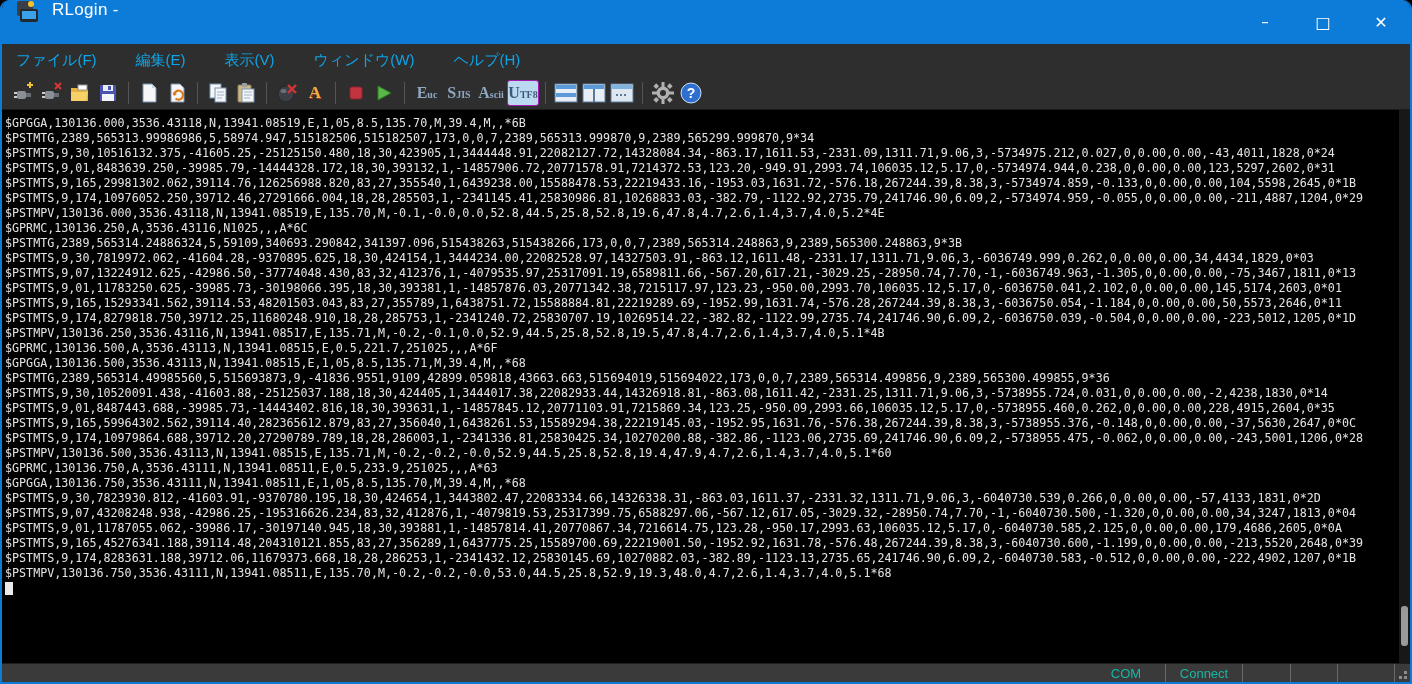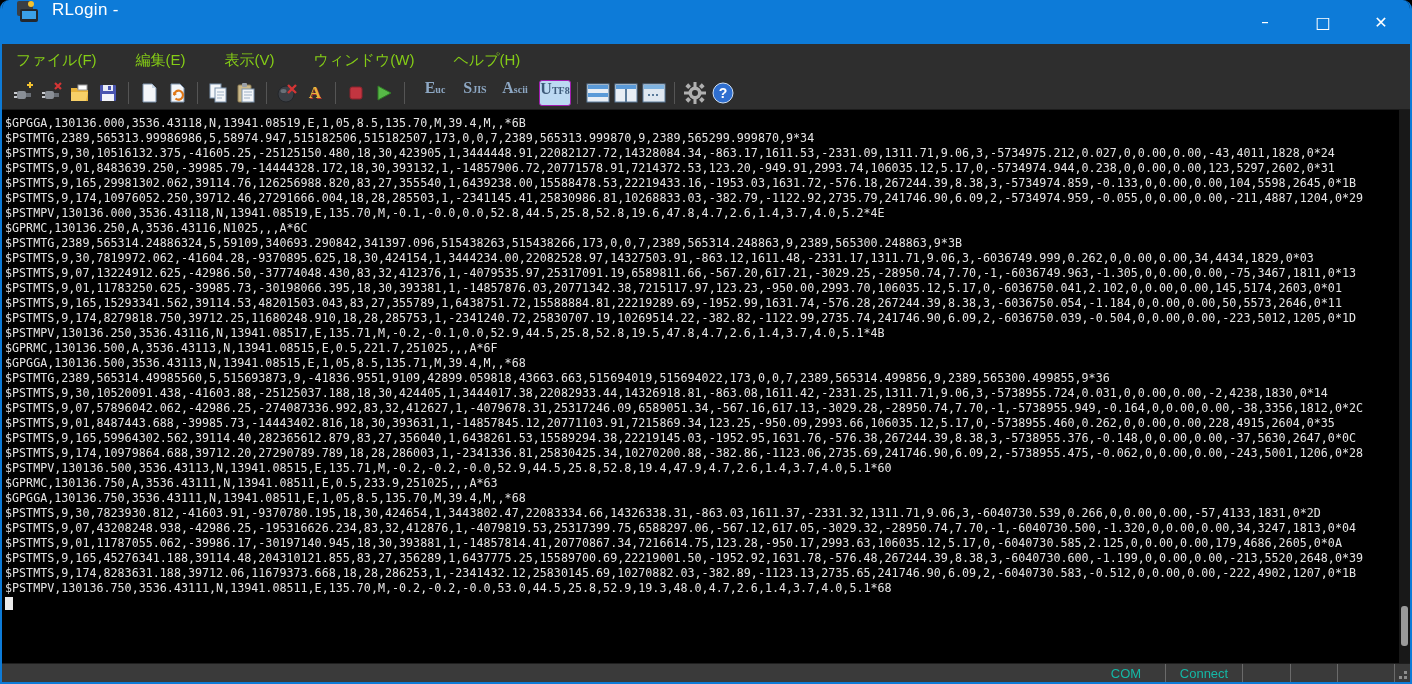--- a/index.html
+++ b/index.html
@@ -13,28 +13,28 @@
   .titlebar{ height:44px; background:#0d7bd8; display:flex; align-items:flex-start; flex:0 0 auto; }
   .app-icon{ width:28px; height:26px; margin:0 10px 0 12px; position:relative; }
   .title-text{ color:#fff; font-size:17px; letter-spacing:.3px; }
   .win-controls{ margin-left:auto; display:flex; height:100%; }
   .win-btn{ width:58px; height:100%; display:flex; align-items:center; justify-content:center;
             color:#fff; font-size:15px; font-family:"DejaVu Sans",sans-serif; }
   .win-btn.max{ font-size:16px; }
   .win-btn.close{ font-size:16px; }
   
   .menubar{ height:32px; background:#2e2e2e; display:flex; align-items:center; padding-left:14px;
-            color:#84cc16; font-size:15px; flex:0 0 auto; }
+            color:#0ea5e9; font-size:15px; flex:0 0 auto; }
   .menu-item{ padding:5px 0; margin-right:39px; cursor:default; white-space:nowrap; }
   
   .toolbar{ height:34px; background:#2e2e2e; border-bottom:1px solid #1c1c1c; display:flex;
             align-items:center; padding-left:8px; flex:0 0 auto; }
   .tbtn{ width:28px; height:26px; display:flex; align-items:center; justify-content:center; border-radius:3px; }
   .tsep{ width:1px; height:22px; background:#555; margin:0 6px; flex:0 0 auto; }
-  .enc-btn{ width:32px; height:26px; display:flex; justify-content:center; border-radius:3px;margin-left:8px; }
+  .enc-btn{ width:32px; height:26px; display:flex; align-items:center; justify-content:center; border-radius:3px; }
   .enc-label{ display:block; color:#8ea8c4; font-family:"Liberation Serif",serif; font-weight:bold;
               font-size:10px; line-height:1; }
   .enc-label::first-letter{ font-size:16px; }
   .enc-btn.active{ background:#bcd9f2; border:1px solid #a21caf; }
   .enc-btn.active .enc-label{ color:#3d5a7a; }
   
   .terminal{ flex:1 1 auto; background:#000; position:relative; overflow:hidden;
              font-family:"DejaVu Sans Mono",monospace; font-size:11.7px; line-height:15px;
              color:#e4e4e4; padding:6px 20px 0 3px; }
   .tline{ height:15px; white-space:pre; }
@@ -279,21 +279,20 @@
         <div class="tline">$PSTMTS,9,30,7819972.062,-41604.28,-9370895.625,18,30,424154,1,3444234.00,22082528.97,14327503.91,-863.12,1611.48,-2331.17,1311.71,9.06,3,-6036749.999,0.262,0,0.00,0.00,34,4434,1829,0*03</div>
         <div class="tline">$PSTMTS,9,07,13224912.625,-42986.50,-37774048.430,83,32,412376,1,-4079535.97,25317091.19,6589811.66,-567.20,617.21,-3029.25,-28950.74,7.70,-1,-6036749.963,-1.305,0,0.00,0.00,-75,3467,1811,0*13</div>
         <div class="tline">$PSTMTS,9,01,11783250.625,-39985.73,-30198066.395,18,30,393381,1,-14857876.03,20771342.38,7215117.97,123.23,-950.00,2993.70,106035.12,5.17,0,-6036750.041,2.102,0,0.00,0.00,145,5174,2603,0*01</div>
         <div class="tline">$PSTMTS,9,165,15293341.562,39114.53,48201503.043,83,27,355789,1,6438751.72,15588884.81,22219289.69,-1952.99,1631.74,-576.28,267244.39,8.38,3,-6036750.054,-1.184,0,0.00,0.00,50,5573,2646,0*11</div>
         <div class="tline">$PSTMTS,9,174,8279818.750,39712.25,11680248.910,18,28,285753,1,-2341240.72,25830707.19,10269514.22,-382.82,-1122.99,2735.74,241746.90,6.09,2,-6036750.039,-0.504,0,0.00,0.00,-223,5012,1205,0*1D</div>
         <div class="tline">$PSTMPV,130136.250,3536.43116,N,13941.08517,E,135.71,M,-0.2,-0.1,0.0,52.9,44.5,25.8,52.8,19.5,47.8,4.7,2.6,1.4,3.7,4.0,5.1*4B</div>
         <div class="tline">$GPRMC,130136.500,A,3536.43113,N,13941.08515,E,0.5,221.7,251025,,,A*6F</div>
         <div class="tline">$GPGGA,130136.500,3536.43113,N,13941.08515,E,1,05,8.5,135.71,M,39.4,M,,*68</div>
         <div class="tline">$PSTMTG,2389,565314.49985560,5,515693873,9,-41836.9551,9109,42899.059818,43663.663,515694019,515694022,173,0,0,7,2389,565314.499856,9,2389,565300.499855,9*36</div>
         <div class="tline">$PSTMTS,9,30,10520091.438,-41603.88,-25125037.188,18,30,424405,1,3444017.38,22082933.44,14326918.81,-863.08,1611.42,-2331.25,1311.71,9.06,3,-5738955.724,0.031,0,0.00,0.00,-2,4238,1830,0*14</div>
-        <div class="tline">$PSTMTS,9,07,57896042.062,-42986.25,-274087336.992,83,32,412627,1,-4079678.31,25317246.09,6589051.34,-567.16,617.13,-3029.28,-28950.74,7.70,-1,-5738955.949,-0.164,0,0.00,0.00,-38,3356,1812,0*2C</div>
         <div class="tline">$PSTMTS,9,01,8487443.688,-39985.73,-14443402.816,18,30,393631,1,-14857845.12,20771103.91,7215869.34,123.25,-950.09,2993.66,106035.12,5.17,0,-5738955.460,0.262,0,0.00,0.00,228,4915,2604,0*35</div>
         <div class="tline">$PSTMTS,9,165,59964302.562,39114.40,282365612.879,83,27,356040,1,6438261.53,15589294.38,22219145.03,-1952.95,1631.76,-576.38,267244.39,8.38,3,-5738955.376,-0.148,0,0.00,0.00,-37,5630,2647,0*0C</div>
         <div class="tline">$PSTMTS,9,174,10979864.688,39712.20,27290789.789,18,28,286003,1,-2341336.81,25830425.34,10270200.88,-382.86,-1123.06,2735.69,241746.90,6.09,2,-5738955.475,-0.062,0,0.00,0.00,-243,5001,1206,0*28</div>
         <div class="tline">$PSTMPV,130136.500,3536.43113,N,13941.08515,E,135.71,M,-0.2,-0.2,-0.0,52.9,44.5,25.8,52.8,19.4,47.9,4.7,2.6,1.4,3.7,4.0,5.1*60</div>
         <div class="tline">$GPRMC,130136.750,A,3536.43111,N,13941.08511,E,0.5,233.9,251025,,,A*63</div>
         <div class="tline">$GPGGA,130136.750,3536.43111,N,13941.08511,E,1,05,8.5,135.70,M,39.4,M,,*68</div>
         <div class="tline">$PSTMTS,9,30,7823930.812,-41603.91,-9370780.195,18,30,424654,1,3443802.47,22083334.66,14326338.31,-863.03,1611.37,-2331.32,1311.71,9.06,3,-6040730.539,0.266,0,0.00,0.00,-57,4133,1831,0*2D</div>
         <div class="tline">$PSTMTS,9,07,43208248.938,-42986.25,-195316626.234,83,32,412876,1,-4079819.53,25317399.75,6588297.06,-567.12,617.05,-3029.32,-28950.74,7.70,-1,-6040730.500,-1.320,0,0.00,0.00,34,3247,1813,0*04</div>
         <div class="tline">$PSTMTS,9,01,11787055.062,-39986.17,-30197140.945,18,30,393881,1,-14857814.41,20770867.34,7216614.75,123.28,-950.17,2993.63,106035.12,5.17,0,-6040730.585,2.125,0,0.00,0.00,179,4686,2605,0*0A</div>
         <div class="tline">$PSTMTS,9,165,45276341.188,39114.48,204310121.855,83,27,356289,1,6437775.25,15589700.69,22219001.50,-1952.92,1631.78,-576.48,267244.39,8.38,3,-6040730.600,-1.199,0,0.00,0.00,-213,5520,2648,0*39</div>

